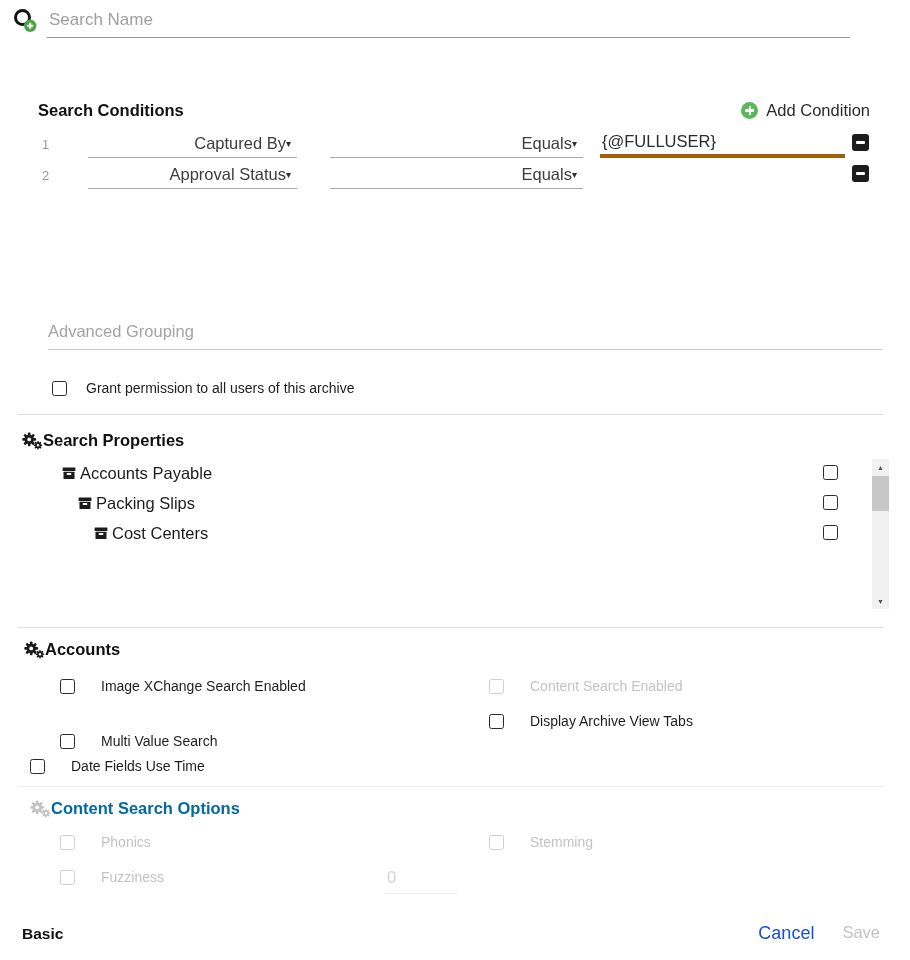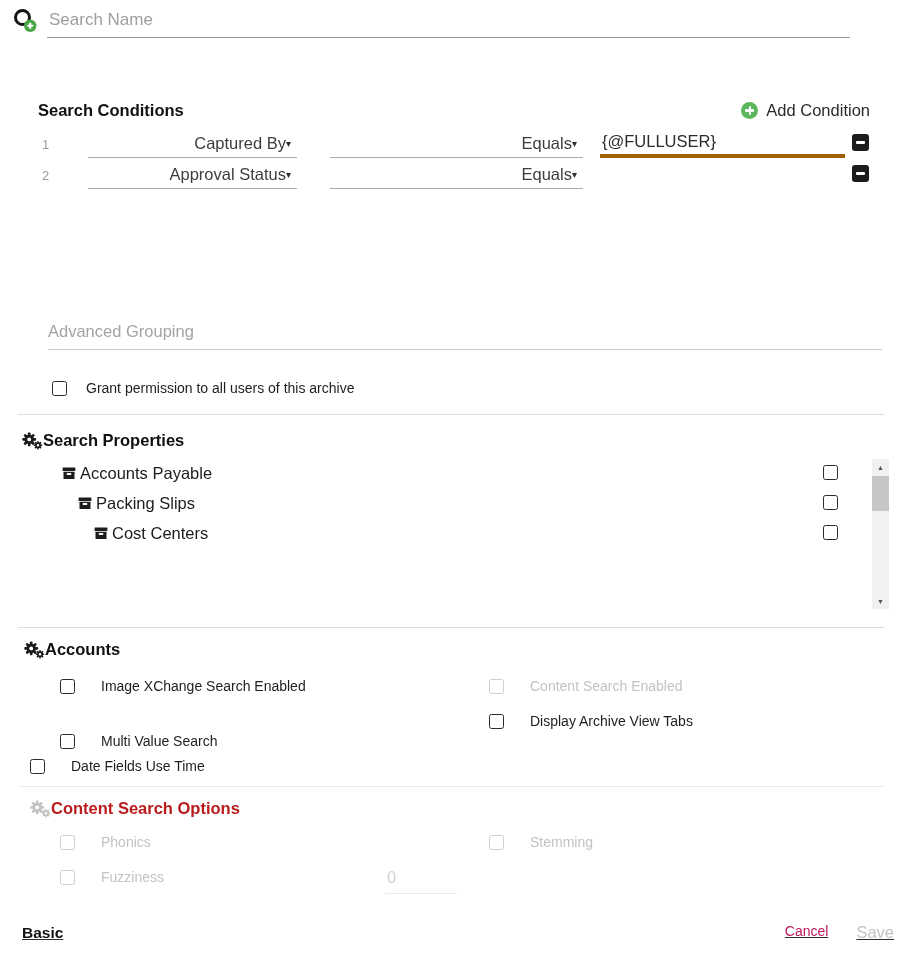--- a/index.html
+++ b/index.html
@@ -89,36 +89,36 @@
   .opt-cell { position:absolute; display:flex; align-items:center; gap:26px; }
   #opt-ix   { top:678px; left:60px; }
   #opt-cse  { top:678px; left:489px; }
   #opt-mv   { top:713px; left:60px;margin-top:20px; }
   #opt-dav  { top:713px; left:489px; }
   #opt-date { top:758px; left:30px; }
   .dis-label { color:#c3c3c3; }
 
   
   #cso-header { top:799px; left:30px; color:#c3c3c3; }
-  #cso-header .section-title { color:#b91c1c; }
+  #cso-header .section-title { color:#0369a1; }
   #cso-phonics  { top:834px; left:60px; }
   #cso-stemming { top:834px; left:489px; }
   #cso-fuzz     { top:869px; left:60px; }
   #fuzz-input {
     position:absolute; top:866px; left:385px; width:72px;
     border:none; border-bottom:1px solid #ececec; outline:none; background:transparent;
     font:16.5px "Liberation Sans","DejaVu Sans",sans-serif; color:#cfcfcf; padding:2px 2px 6px;
   }
   #fuzz-input::placeholder { color:#d2d2d2; }
 
   
-  #footer { position:absolute; top:923px; left:22px; right:16px; display:flex; justify-content:space-between; align-items:center;text-decoration:underline; }
+  #footer { position:absolute; top:923px; left:22px; right:30px; display:flex; justify-content:space-between; align-items:center; }
   #footer-mode { font-size:15.5px; font-weight:bold; color:#111; }
   .footer-btns { display:flex; gap:28px; }
-  #cancel-btn { font-size:14px; color:#be185d; cursor:pointer; }
+  #cancel-btn { font-size:18px; color:#1d4ed8; cursor:pointer; }
   #save-btn   { font-size:16.5px; color:#c3c3c3; }
 </style>
 </head>
 <body>
 
 <svg width="0" height="0" style="position:absolute" aria-hidden="true">
   <defs>
     <symbol id="sym-cogs" viewBox="0 0 21 18">
       <g fill="currentColor">
         <g transform="translate(7.2,7.4)">

